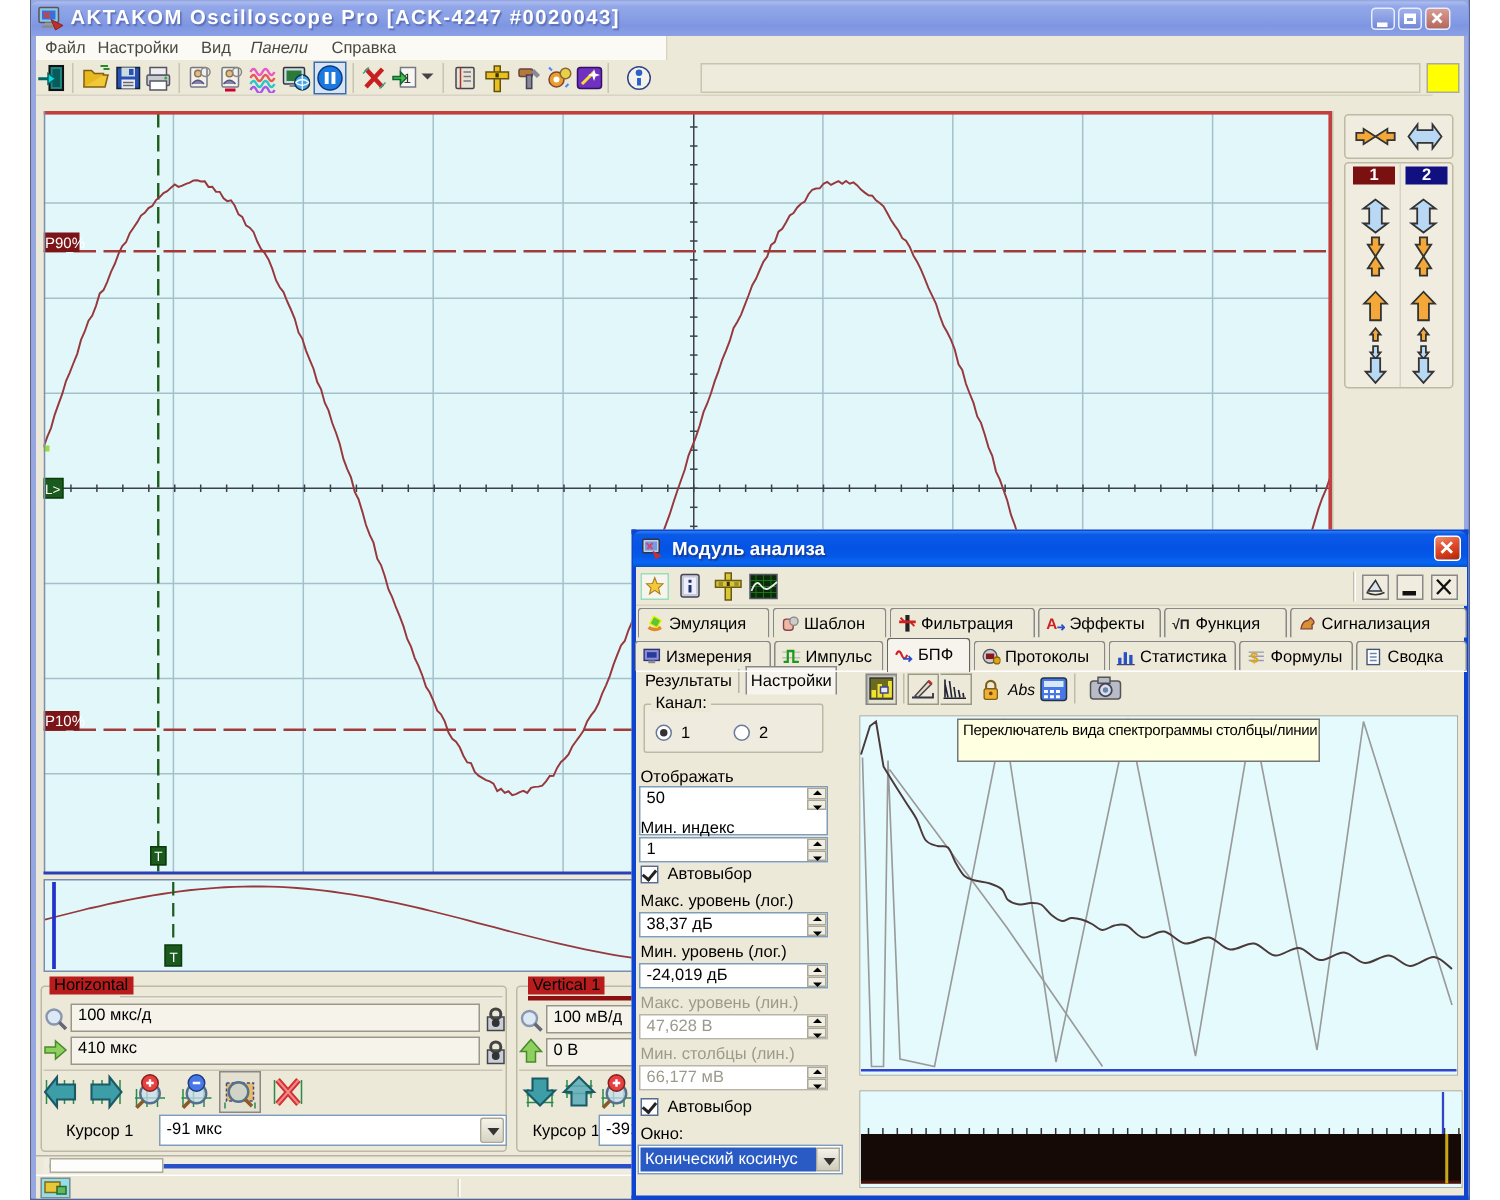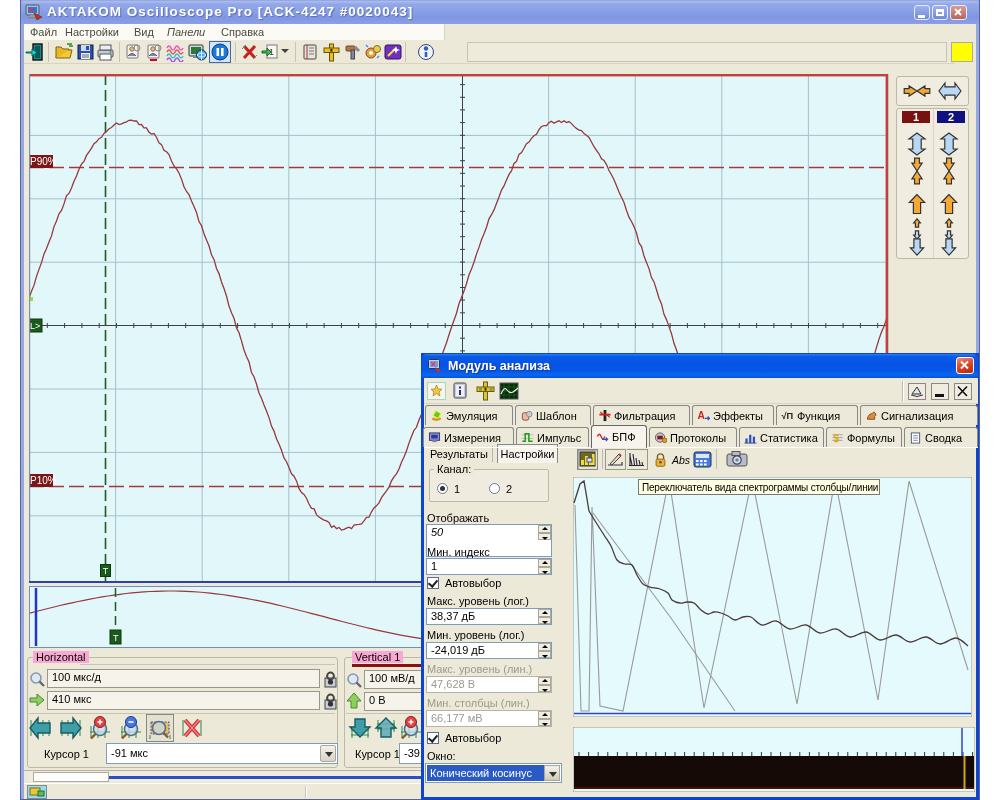--- a/index.html
+++ b/index.html
@@ -1,19 +1,19 @@
 <!DOCTYPE html>
 <html><head><meta charset="utf-8"><style>
 *{margin:0;padding:0;box-sizing:border-box;}
 html,body{width:1000px;height:800px;background:#fff;overflow:hidden;
 font-family:"Liberation Sans",sans-serif;font-size:11px;color:#000;}
 .abs{position:absolute;}
 .fld{position:absolute;background:#fff;border:1px solid #7f9db9;font-size:11px;padding:1px 0 0 4px;}
 .gb{position:absolute;border:1px solid #bdb9a5;border-radius:3px;}
-.gbl{position:absolute;background:#f9a8d4;padding:0 3px;font-size:11px;}
+.gbl{position:absolute;background:#b91c1c;padding:0 3px;font-size:11px;}
 .lbl{position:absolute;font-size:11px;white-space:nowrap;}
 .gray{color:#9c9a8c;}
 .spin{position:absolute;width:13px;}
 .spin div{height:50%;background:#f0ede1;border:1px solid #aca899;position:relative;}
 .spin div:after{content:"";position:absolute;left:3px;border:3px solid transparent;}
 .spin .up:after{top:1px;border-bottom:3px solid #000;border-top:none;}
 .spin .dn:after{top:3px;border-top:3px solid #000;border-bottom:none;}
 .cb{position:absolute;width:12px;height:12px;background:#fff;border:1px solid #5a6c8c;}
 .cb:after{content:"";position:absolute;left:2px;top:0px;width:4px;height:7px;border:solid #222;border-width:0 2px 2px 0;transform:rotate(40deg);}
 .tb1{position:absolute;height:20px;background:#ece9d8;border:1px solid #888;border-bottom:none;border-radius:3px 3px 0 0;font-size:11px;display:flex;align-items:center;padding:0 4px;gap:3px;white-space:nowrap;}
@@ -694,21 +694,21 @@
 
 <div class="gb" style="left:429px;top:469px;width:120px;height:33px;background:#efecdf;border-radius:2px;"></div>
 <div class="gbl" style="left:434px;top:463px;background:#ece9d8;">Канал:</div>
 <div class="abs" style="left:437px;top:483px;width:11px;height:11px;border-radius:50%;background:#fff;border:1px solid #6a7a9a;"></div>
 <div class="abs" style="left:440px;top:486px;width:5px;height:5px;border-radius:50%;background:#333;"></div>
 <div class="lbl" style="left:454px;top:483px;">1</div>
 <div class="abs" style="left:489px;top:483px;width:11px;height:11px;border-radius:50%;background:#fff;border:1px solid #6a7a9a;"></div>
 <div class="lbl" style="left:506px;top:483px;">2</div>
 
 <div class="lbl" style="left:427px;top:512px;">Отображать</div>
-<div class="fld" style="left:426px;top:524px;width:126px;height:33px;font-style:italic;">50</div>
+<div class="fld" style="left:426px;top:524px;width:126px;height:33px;">50</div>
 <div class="spin" style="left:538px;top:525px;height:15px;">
     <div class="up"></div>
     <div class="dn"></div>
   </div>
 <div class="lbl" style="left:427px;top:546px;">Мин. индекс</div>
 <div class="fld" style="left:426px;top:558px;width:126px;height:17px;">1</div>
 <div class="spin" style="left:538px;top:559px;height:15px;">
     <div class="up"></div>
     <div class="dn"></div>
   </div>
@@ -751,21 +751,21 @@
 
 <svg class="abs" style="left:573px;top:477px" width="399" height="240" viewBox="0 0 399 240">
  <rect x="0" y="0" width="399" height="240" fill="#e4fafd" stroke="#9a968a" stroke-width="1"></rect>
  <g fill="none" stroke="#9a9a9a" stroke-width="1.1" transform="translate(-573,-477)">
       <path d="M575 505 L581 711 L589 711 L592 507 L600 706 L623 711 L669 479 L704 708 L752 479 L797 704 L835 479 L878 700 L909 481 L968 670"></path>
       <path d="M593 513 L671 618 L735 711"></path>
     </g>
  <path d="M574 503 L580 484 L584 481 L589 511 C590.3 513.2 594.5 520.0 597 524 C599.5 528.0 601.7 531.3 604 535 C606.3 538.7 608.8 541.8 611 546 C613.2 550.2 614.7 557.0 617 560 C619.3 563.0 622.5 563.2 625 564 C627.5 564.8 630.0 563.2 632 565 C634.0 566.8 635.2 571.8 637 575 C638.8 578.2 640.8 582.0 643 584 C645.2 586.0 647.2 586.2 650 587 C652.8 587.8 657.0 588.0 660 589 C663.0 590.0 666.0 591.2 668 593 C670.0 594.8 670.0 598.3 672 600 C674.0 601.7 677.5 602.7 680 603 C682.5 603.3 684.7 602.0 687 602 C689.3 602.0 691.7 601.7 694 603 C696.3 604.3 698.7 608.2 701 610 C703.3 611.8 705.8 613.7 708 614 C710.2 614.3 711.8 612.2 714 612 C716.2 611.8 718.7 612.3 721 613 C723.3 613.7 725.7 614.8 728 616 C730.3 617.2 732.5 619.8 735 620 C737.5 620.2 740.3 617.5 743 617 C745.7 616.5 747.8 615.7 751 617 C754.2 618.3 757.8 624.3 762 625 C766.2 625.7 771.3 620.3 776 621 C780.7 621.7 785.0 628.3 790 629 C795.0 629.7 801.0 624.3 806 625 C811.0 625.7 815.0 632.3 820 633 C825.0 633.7 831.0 628.3 836 629 C841.0 629.7 845.0 636.5 850 637 C855.0 637.5 861.0 631.5 866 632 C871.0 632.5 875.0 639.5 880 640 C885.0 640.5 891.0 634.7 896 635 C901.0 635.3 905.0 641.7 910 642 C915.0 642.3 921.0 636.7 926 637 C931.0 637.3 935.0 643.8 940 644 C945.0 644.2 951.3 637.7 956 638 C960.7 638.3 966.0 644.7 968 646" fill="none" stroke="#4a3a3a" stroke-width="1.3" transform="translate(-573,-477)"></path>
  <line x1="1" y1="236.5" x2="398" y2="236.5" stroke="#3344cc" stroke-width="1.6"></line>
 </svg>
-<div class="abs" style="left:638px;top:479px;width:242px;height:16px;background:#ffffe1;border:1px solid #777;font-size:10px;padding:2px 0 0 3px;white-space:nowrap;letter-spacing:-0.2px;overflow:hidden;">Переключатель вида спектрограммы столбцы/линии</div>
+<div class="abs" style="left:638px;top:479px;width:242px;height:29px;background:#ffffe1;border:1px solid #777;font-size:10px;padding:2px 0 0 3px;white-space:nowrap;letter-spacing:-0.2px;overflow:hidden;">Переключатель вида спектрограммы столбцы/линии</div>
 
 <svg class="abs" style="left:573px;top:727px" width="402" height="65" viewBox="0 0 402 65">
  <rect x="0" y="0" width="402" height="65" fill="#e4fafd" stroke="#9a968a" stroke-width="1"></rect>
  <rect x="1" y="29" width="400" height="33" fill="#160a06"></rect>
  <rect x="1" y="60" width="400" height="2" fill="#4a1008"></rect>
  <g stroke="#333" stroke-width="1">
       <line x1="6.0" y1="25" x2="6.0" y2="29"></line>
       <line x1="15.6" y1="25" x2="15.6" y2="29"></line>
       <line x1="25.2" y1="25" x2="25.2" y2="29"></line>
       <line x1="34.8" y1="25" x2="34.8" y2="29"></line>

